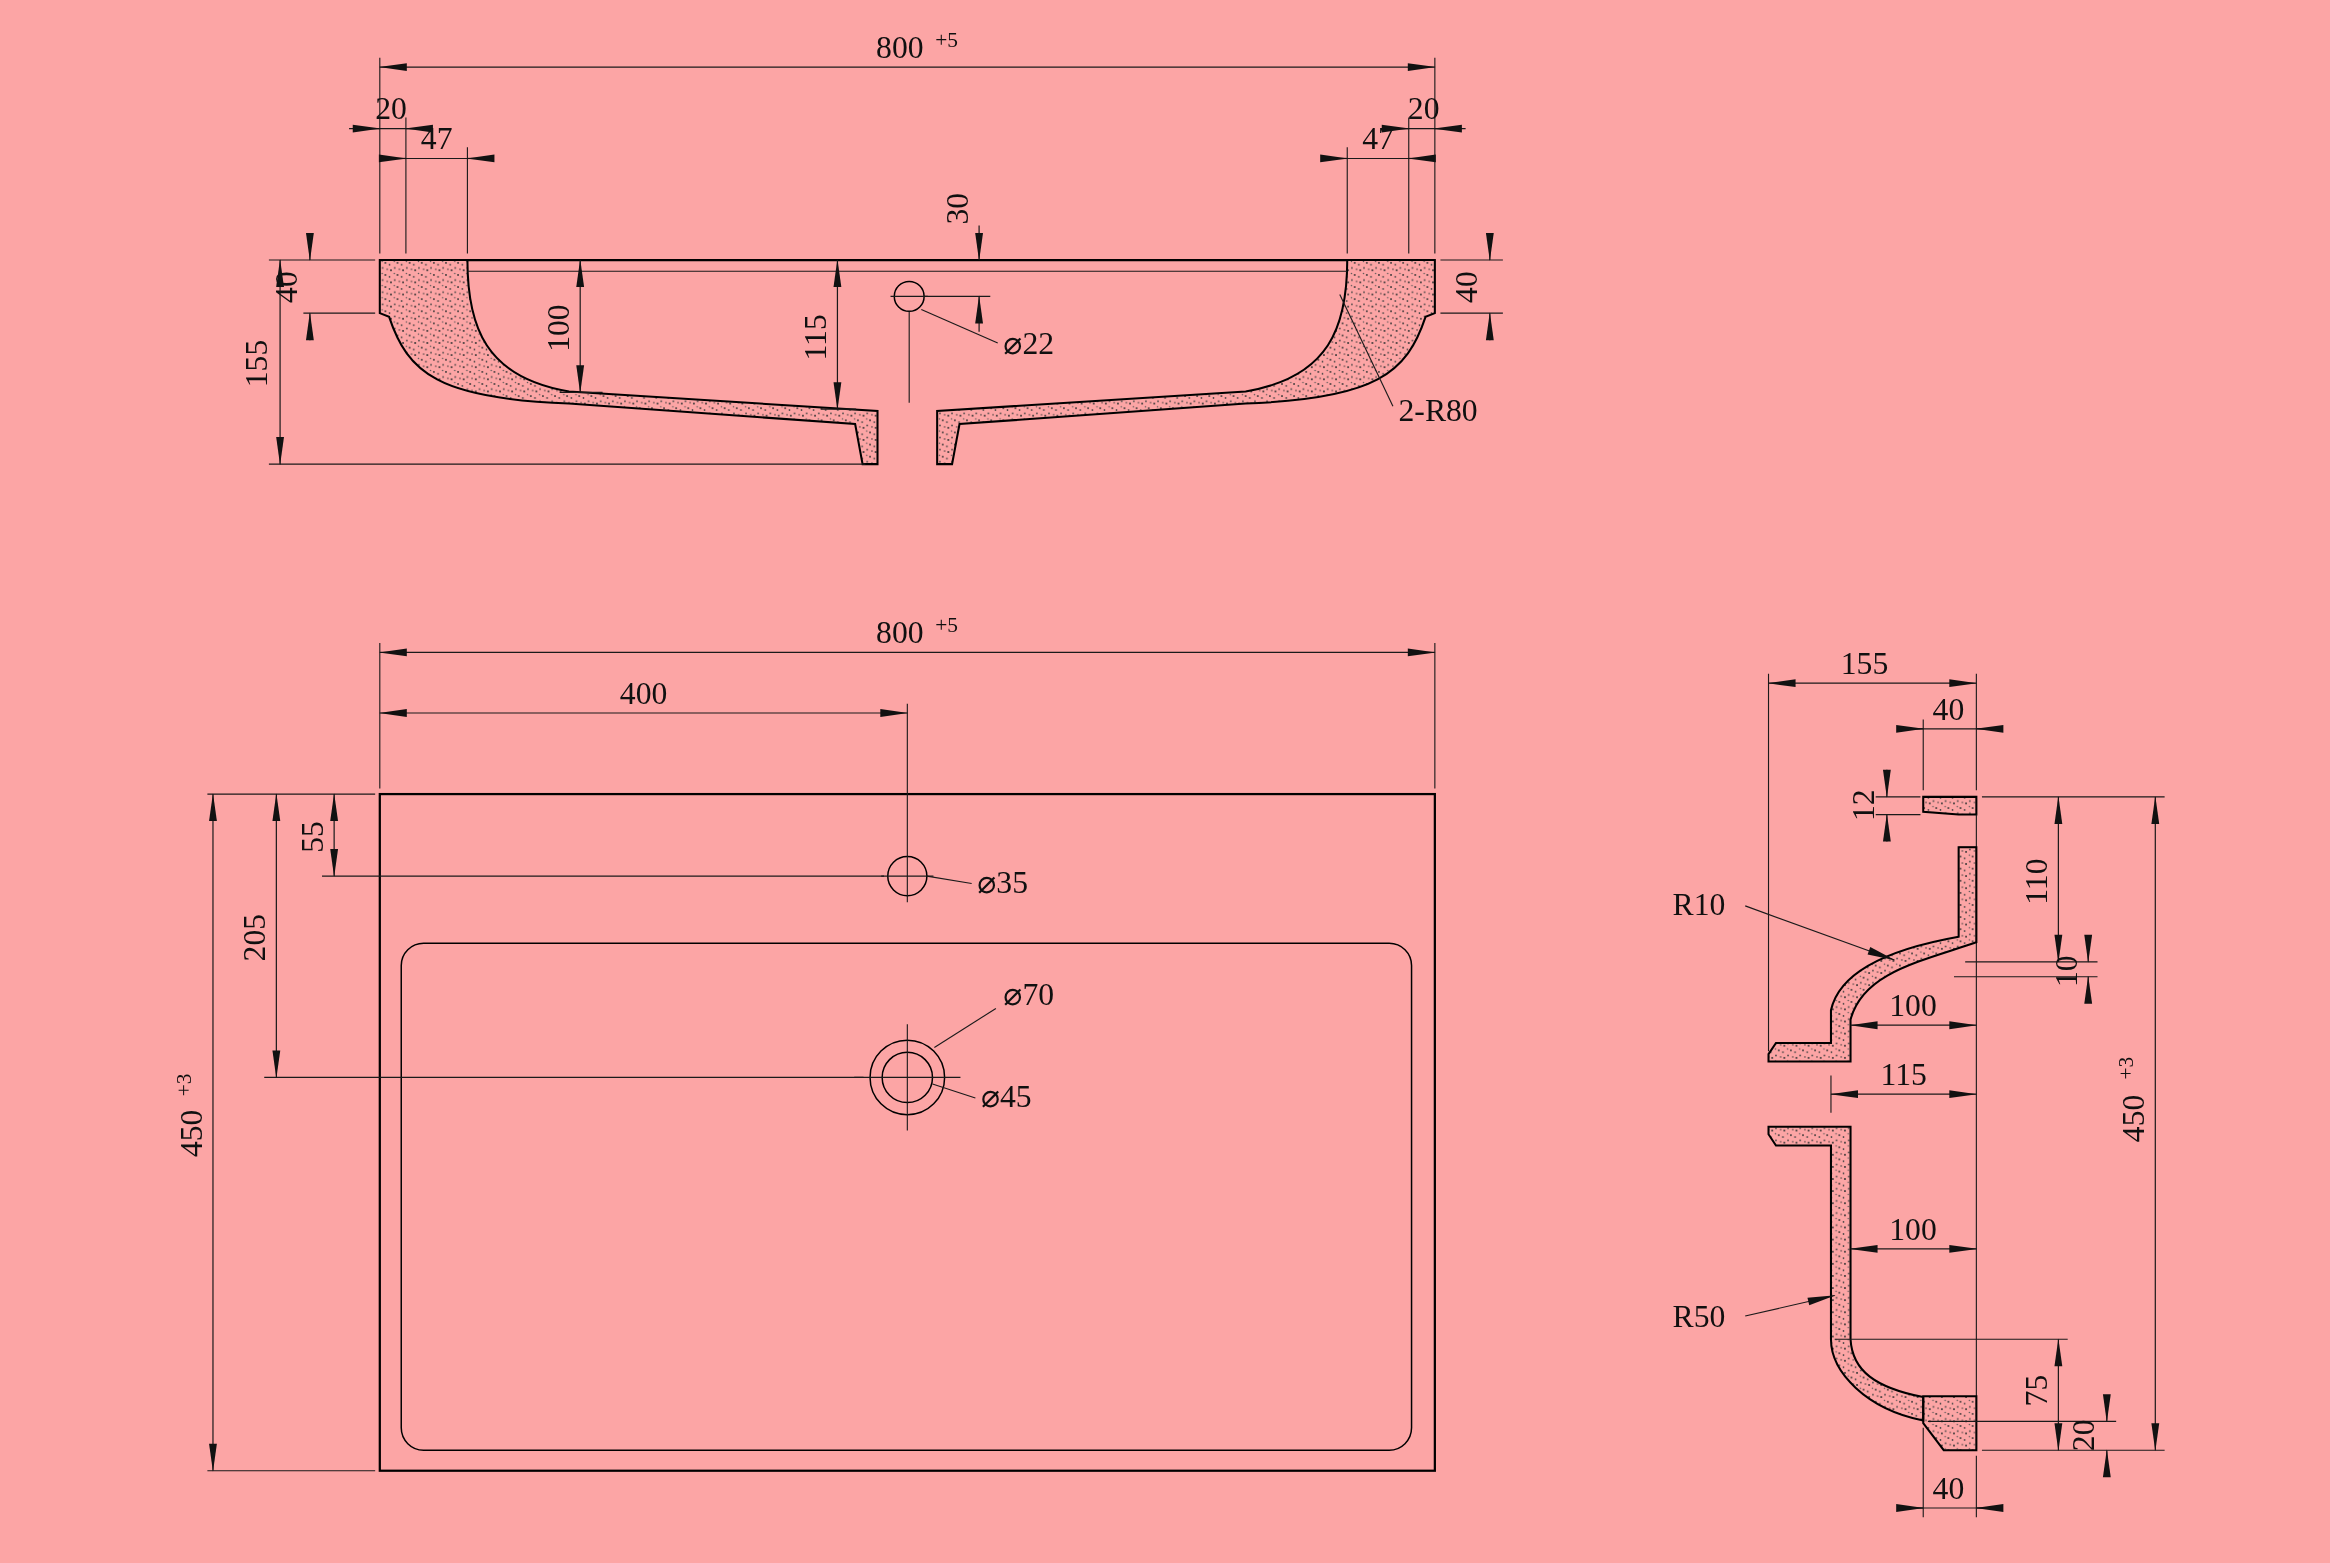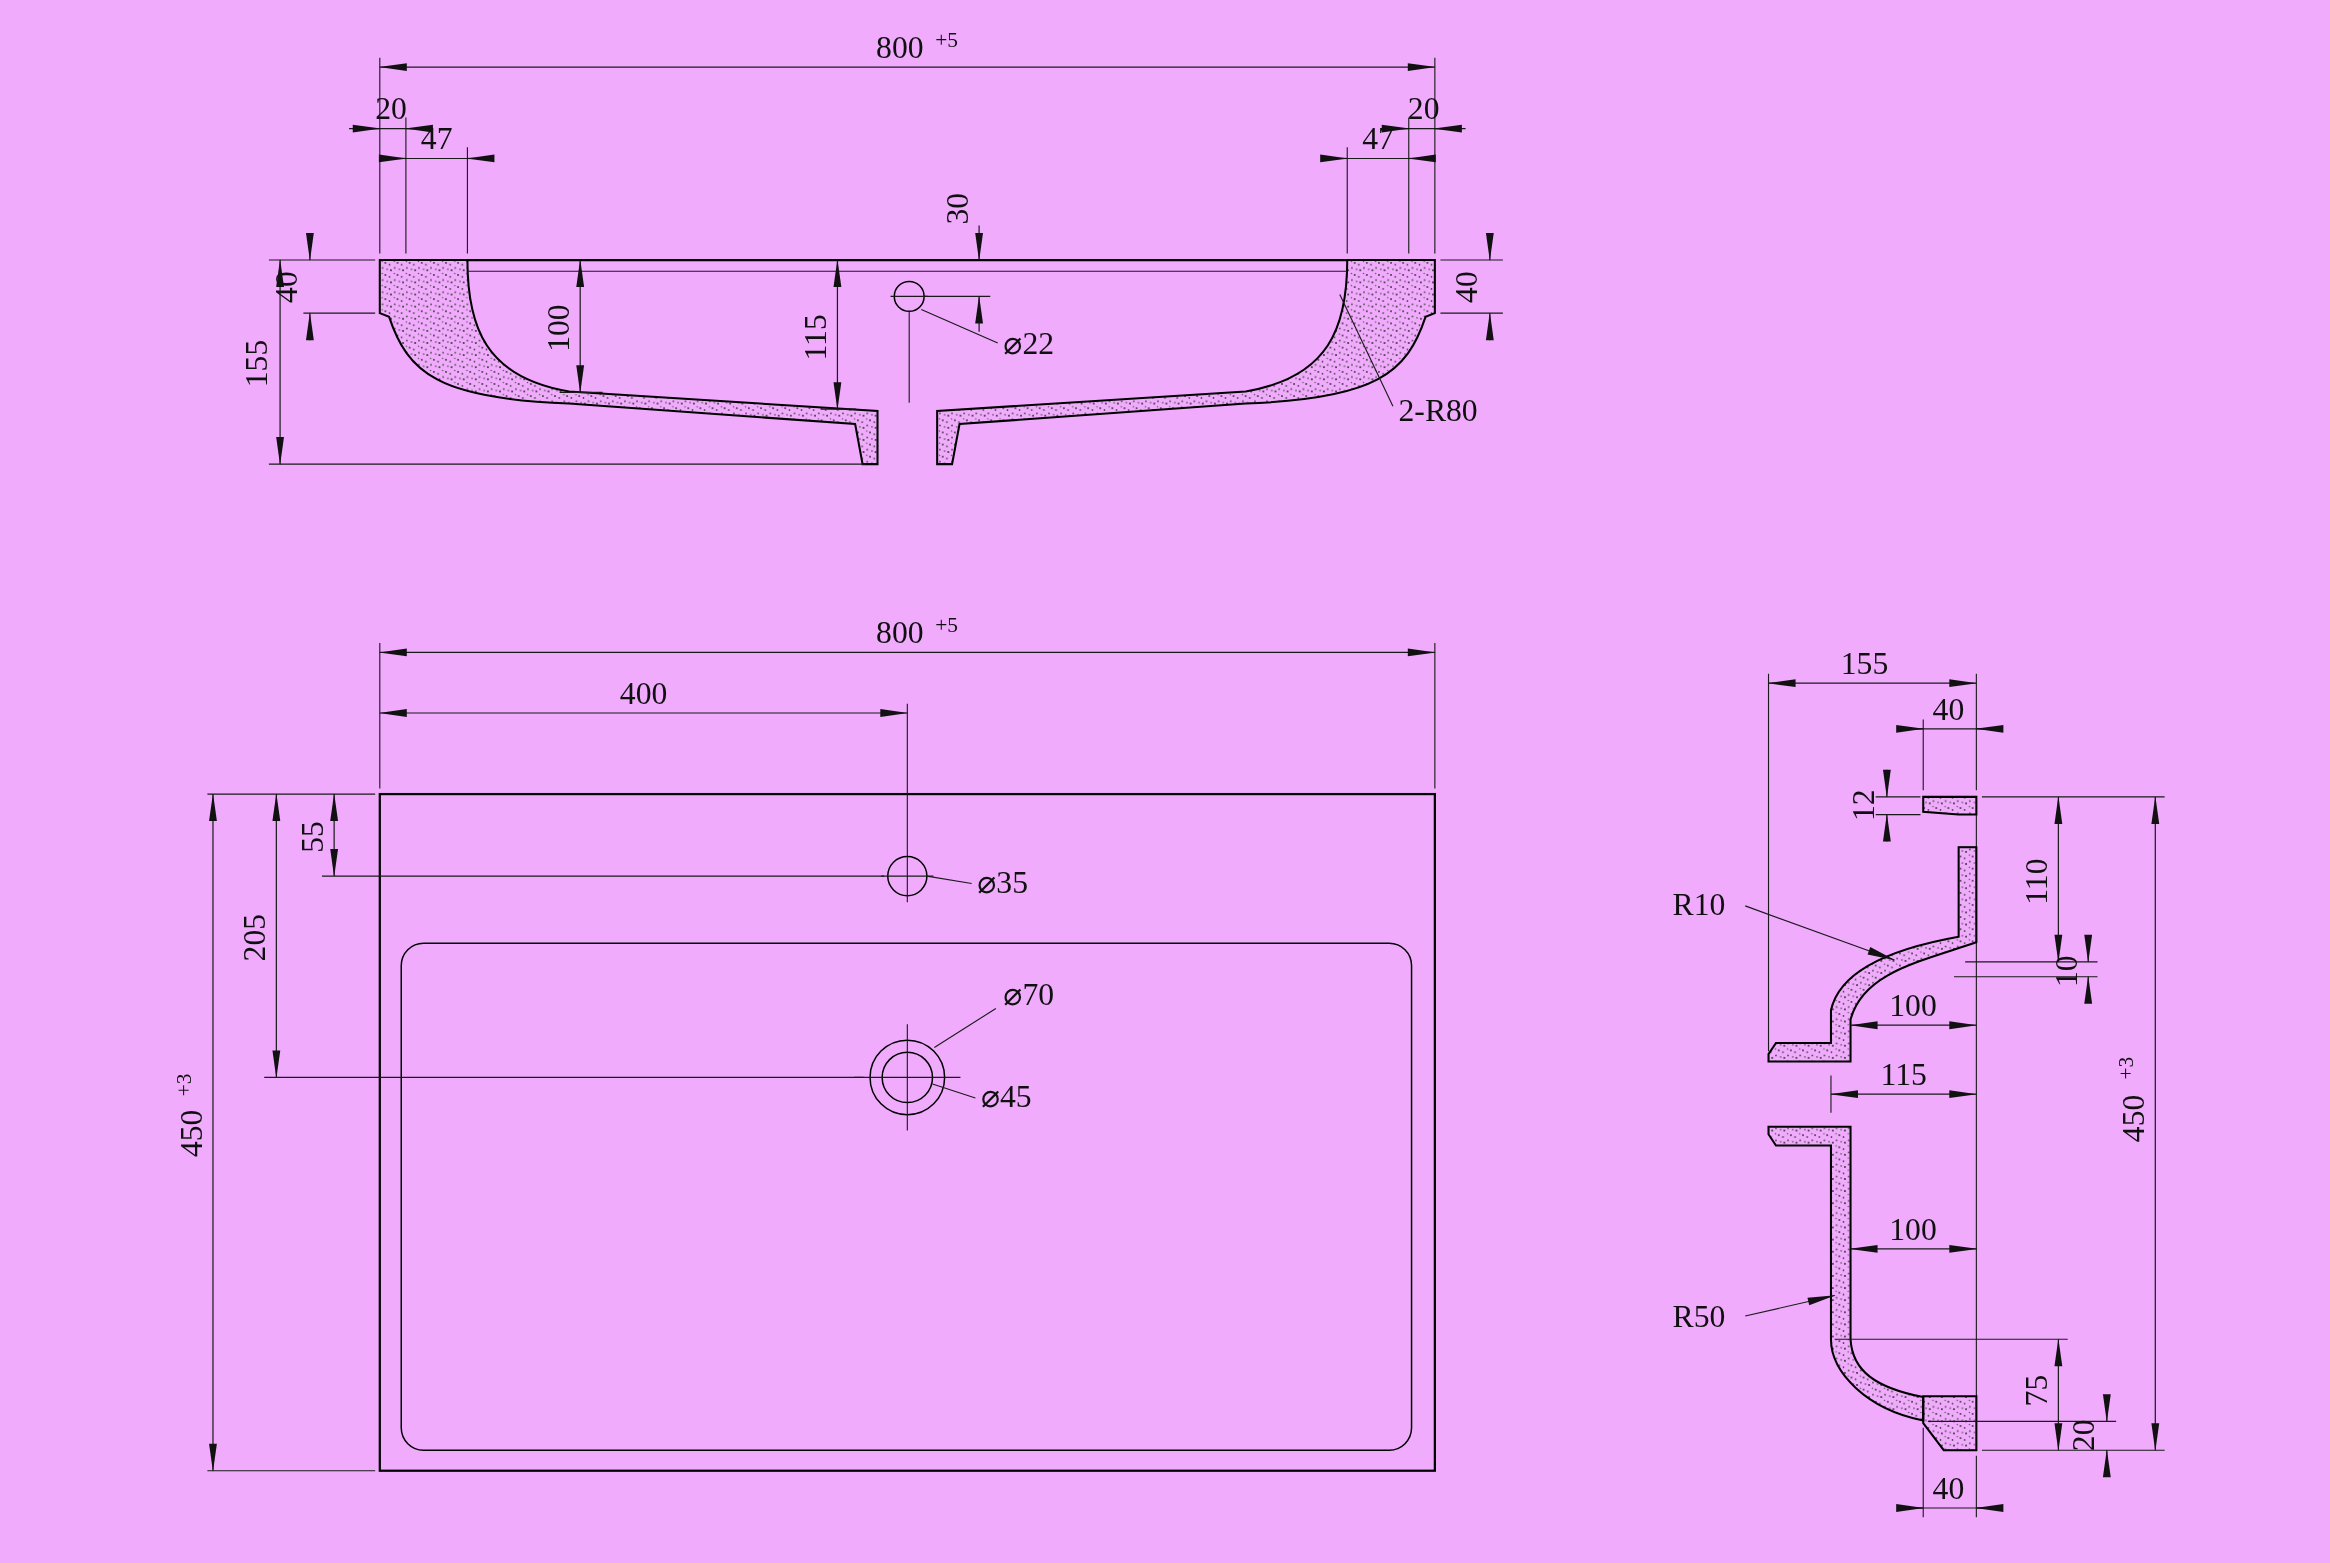--- a/index.html
+++ b/index.html
@@ -1,16 +1,16 @@
 <!DOCTYPE html>
 <html style="font-size:15px"><head>
 <meta charset="utf-8">
 <style>
   html,body{margin:0;padding:0;background:#ffffff;}
-  #stage{position:relative;width:2331px;height:1563px;background:#f0abfc;overflow:hidden;}
+  #stage{position:relative;width:2331px;height:1563px;background:#fca5a5;overflow:hidden;}
   svg{display:block;}
   text{font-family:"Liberation Serif","DejaVu Serif",serif;font-size:34px;fill:#101010;}
   .sup{font-size:23px;}
   .ol{stroke:#000;stroke-width:2.4;fill:none;}
   .th{stroke:#1a1a1a;stroke-width:1.2;fill:none;}
   .md{stroke:#000;stroke-width:1.6;fill:none;}
   .st{fill:url(#stip);stroke:#000;stroke-width:2.2;}
   .dl{stroke:#1a1a1a;stroke-width:1.3;fill:none;marker-start:url(#ar);marker-end:url(#ar);}
   .ma{stroke:#1a1a1a;stroke-width:1.3;fill:none;marker-end:url(#ar);}
 </style>

